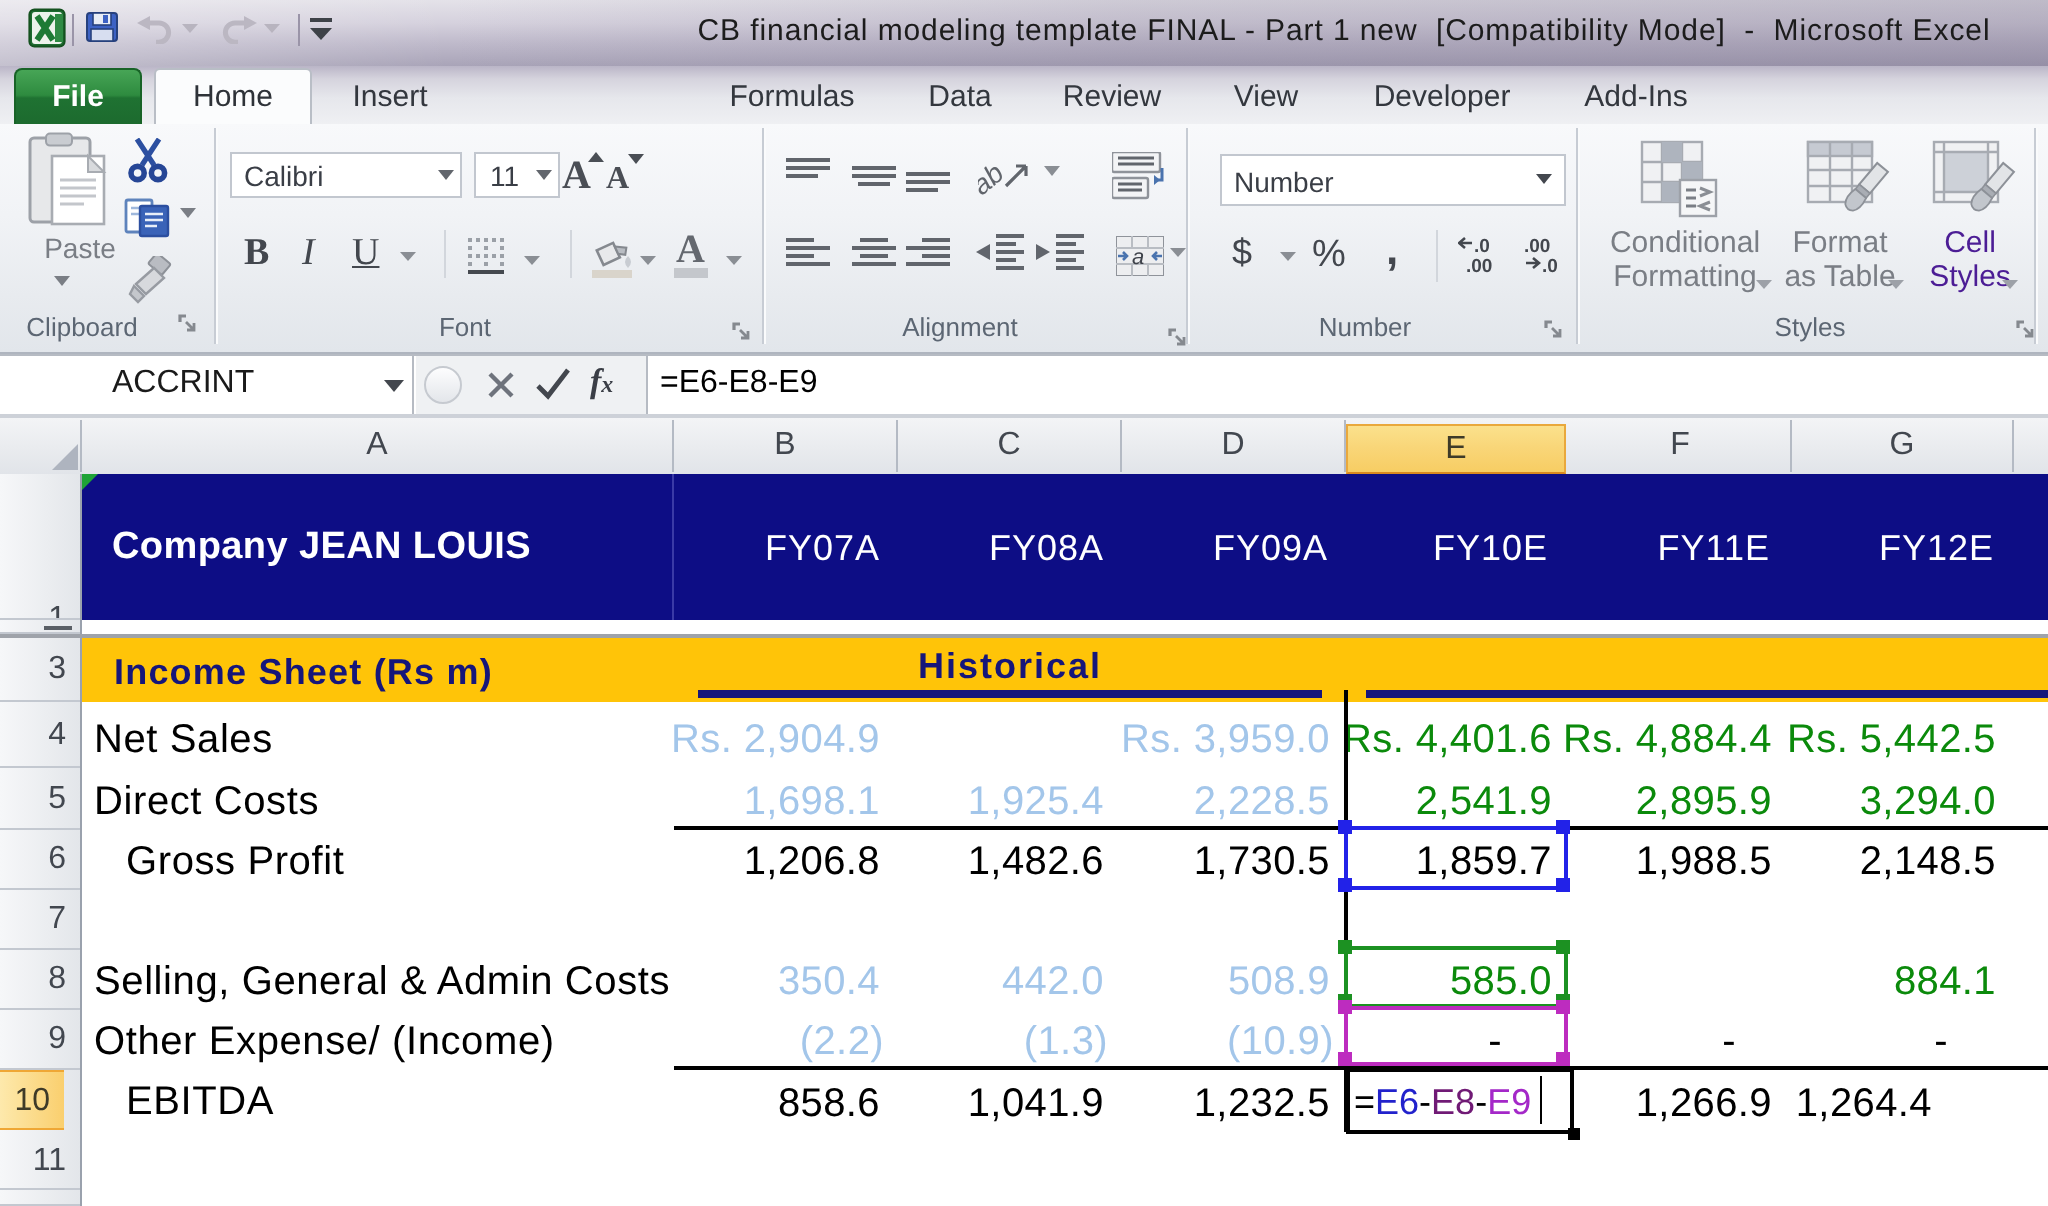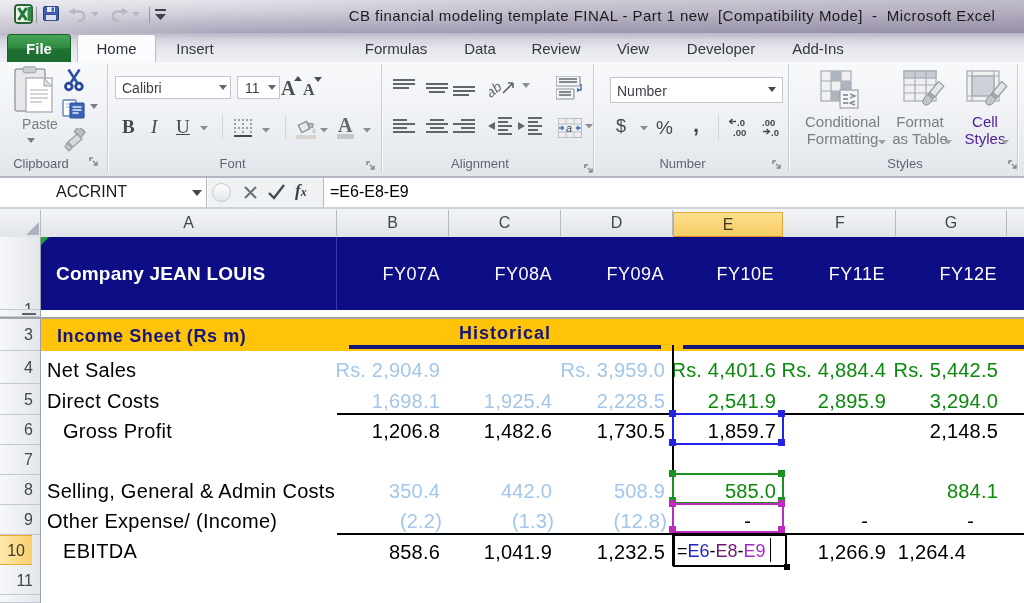--- a/index.html
+++ b/index.html
@@ -472,31 +472,32 @@
   <div class="r lb" style="left:402px;top:390px;">1,925.4</div>
   <div class="r lb" style="left:515px;top:390px;">2,228.5</div>
   <div class="r gr" style="left:626px;top:390px;">2,541.9</div>
   <div class="r gr" style="left:736px;top:390px;">2,895.9</div>
   <div class="r gr" style="left:848px;top:390px;">3,294.0</div>
 
   <div class="r" style="left:290px;top:420px;">1,206.8</div>
   <div class="r" style="left:402px;top:420px;">1,482.6</div>
   <div class="r" style="left:515px;top:420px;">1,730.5</div>
   <div class="r" style="left:626px;top:420px;">1,859.7</div>
+  <div class="r" style="left:736px;top:420px;">1,988.5</div>
   <div class="r" style="left:848px;top:420px;">2,148.5</div>
 
   <div class="r lb" style="left:290px;top:480px;">350.4</div>
   <div class="r lb" style="left:402px;top:480px;">442.0</div>
   <div class="r lb" style="left:515px;top:480px;">508.9</div>
   <div class="r gr" style="left:626px;top:480px;">585.0</div>
   <div class="r gr" style="left:848px;top:480px;">884.1</div>
 
   <div class="r lb" style="left:292px;top:510px;">(2.2)</div>
   <div class="r lb" style="left:404px;top:510px;">(1.3)</div>
-  <div class="r lb" style="left:517px;top:510px;">(12.8)</div>
+  <div class="r lb" style="left:517px;top:510px;">(10.9)</div>
   <div class="r" style="left:601px;top:510px;">-</div>
   <div class="r" style="left:718px;top:510px;">-</div>
   <div class="r" style="left:824px;top:510px;">-</div>
 
   <div class="r" style="left:290px;top:541px;">858.6</div>
   <div class="r" style="left:402px;top:541px;">1,041.9</div>
   <div class="r" style="left:515px;top:541px;">1,232.5</div>
   <div class="r" style="left:736px;top:541px;">1,266.9</div>
   <div class="r" style="left:816px;top:541px;">1,264.4</div>
 

